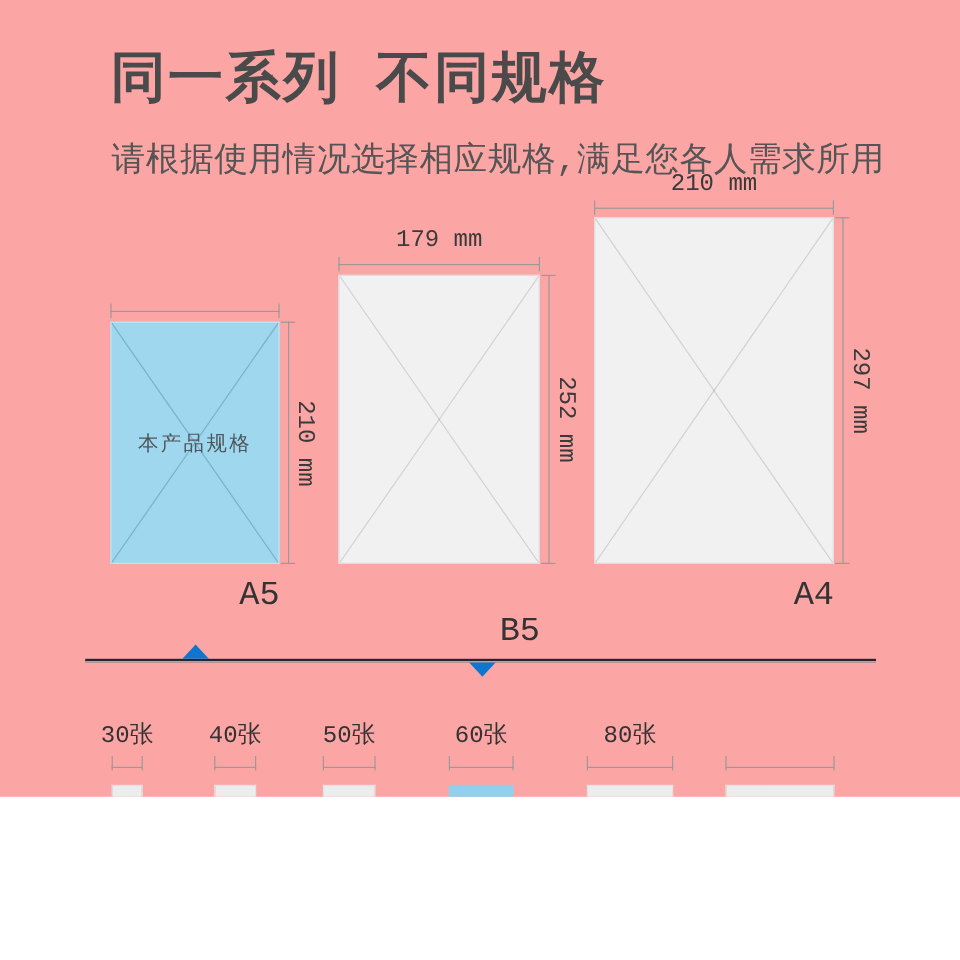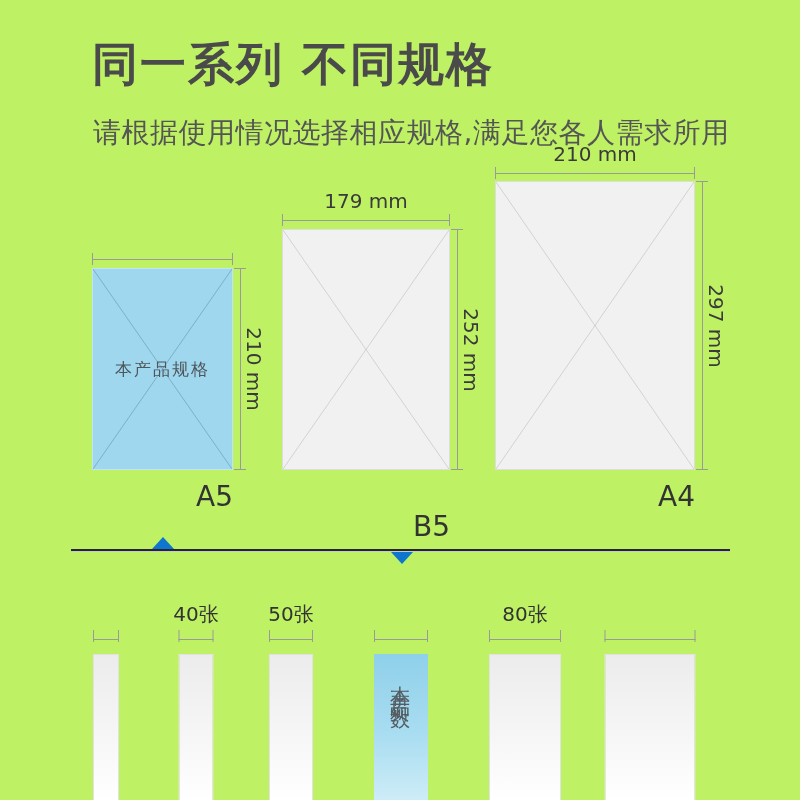--- a/index.html
+++ b/index.html
@@ -1,17 +1,17 @@
 <!DOCTYPE html>
 <html><head>
 <meta charset="utf-8">
 <style>
   html,body { margin:0; padding:0; background:#ffffff; }
   body { width:800px; height:800px; font-family:"DejaVu Sans","Liberation Sans",sans-serif; }
-  #canvas { position:relative; width:800px; height:800px; background:#bef264; overflow:hidden; }
+  #canvas { position:relative; width:800px; height:664px; background:#fca5a5; overflow:hidden;font-family:Liberation Mono, monospace; }
 
   .title { position:absolute; left:92px; top:34px; font-size:46px; font-weight:700; color:#4a4a4a; letter-spacing:2px; }
   .subtitle { position:absolute; left:93px; top:114px; font-size:28px; color:#555555; letter-spacing:0.5px; }
 
   
   .wlabel { position:absolute; text-align:center; font-size:20px; color:#3a3a3a; height:26px; line-height:26px; }
   .hdim  { position:absolute; height:12px; }
   .hdim .line   { position:absolute; left:0; right:0; top:6px; height:1px; background:#9a9a9a; }
   .hdim .tick-l { position:absolute; left:0;  top:0; bottom:0; width:1px; background:#9a9a9a; }
   .hdim .tick-r { position:absolute; right:0; top:0; bottom:0; width:1px; background:#9a9a9a; }
@@ -124,20 +124,21 @@
   <div class="vlabel" style="left:704px; top:181px; width:24px; height:289px;">
     <span>297 mm</span>
   </div>
   <div class="paper-name" style="left:495px; top:481px; width:200px;">A4</div>
 
   <div class="divider-line"></div>
   <div class="tri-up"></div>
   <div class="tri-down"></div>
 
   <div class="count-col" style="left:56px;">
+    <div class="count-label">30张</div>
     <div class="cdim" style="width:26px;">
         <i class="line"></i>
         <i class="tick-l"></i>
         <i class="tick-r"></i>
       </div>
     <div class="bar gray" style="width:26px;"></div>
   </div>
 
   <div class="count-col" style="left:146px;">
     <div class="count-label">40张</div>
@@ -153,20 +154,21 @@
     <div class="count-label">50张</div>
     <div class="cdim" style="width:44px;">
         <i class="line"></i>
         <i class="tick-l"></i>
         <i class="tick-r"></i>
       </div>
     <div class="bar gray" style="width:44px;"></div>
   </div>
 
   <div class="count-col" style="left:351px;">
+    <div class="count-label">60张</div>
     <div class="cdim" style="width:54px;">
         <i class="line"></i>
         <i class="tick-l"></i>
         <i class="tick-r"></i>
       </div>
     <div class="bar blue" style="width:54px;">
       <div class="bar-note">本产品页数</div>
     </div>
   </div>
 

